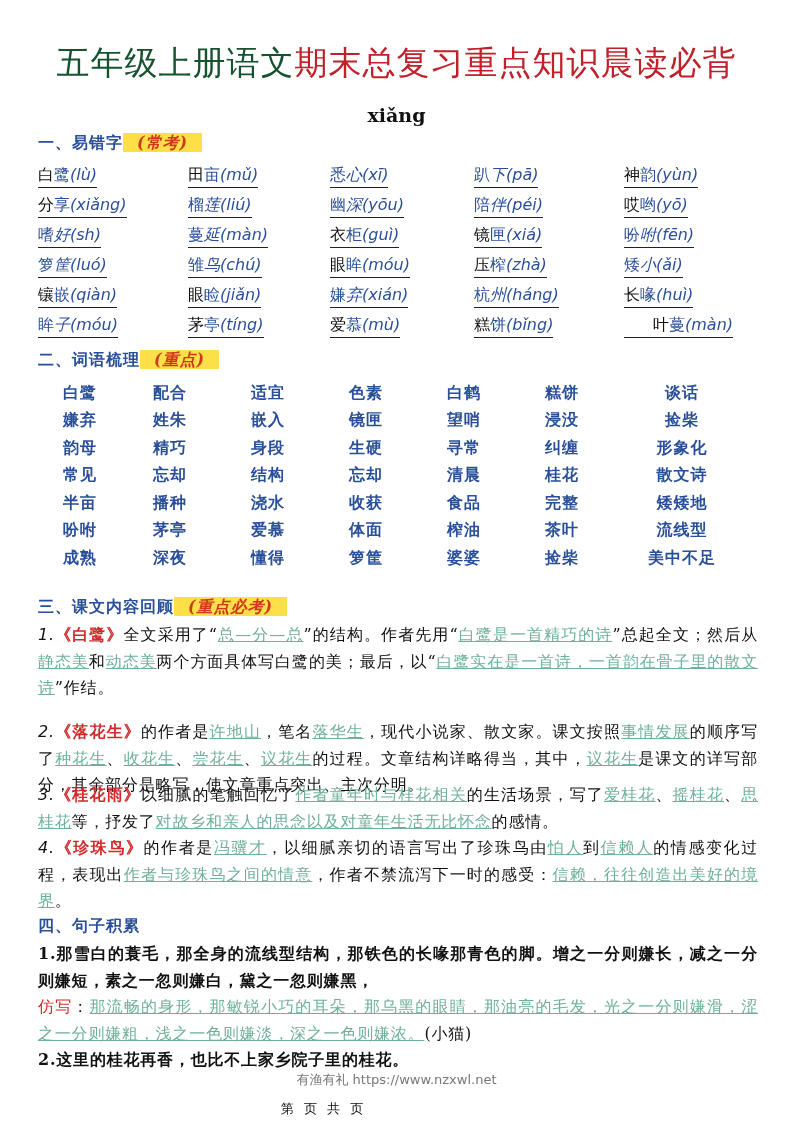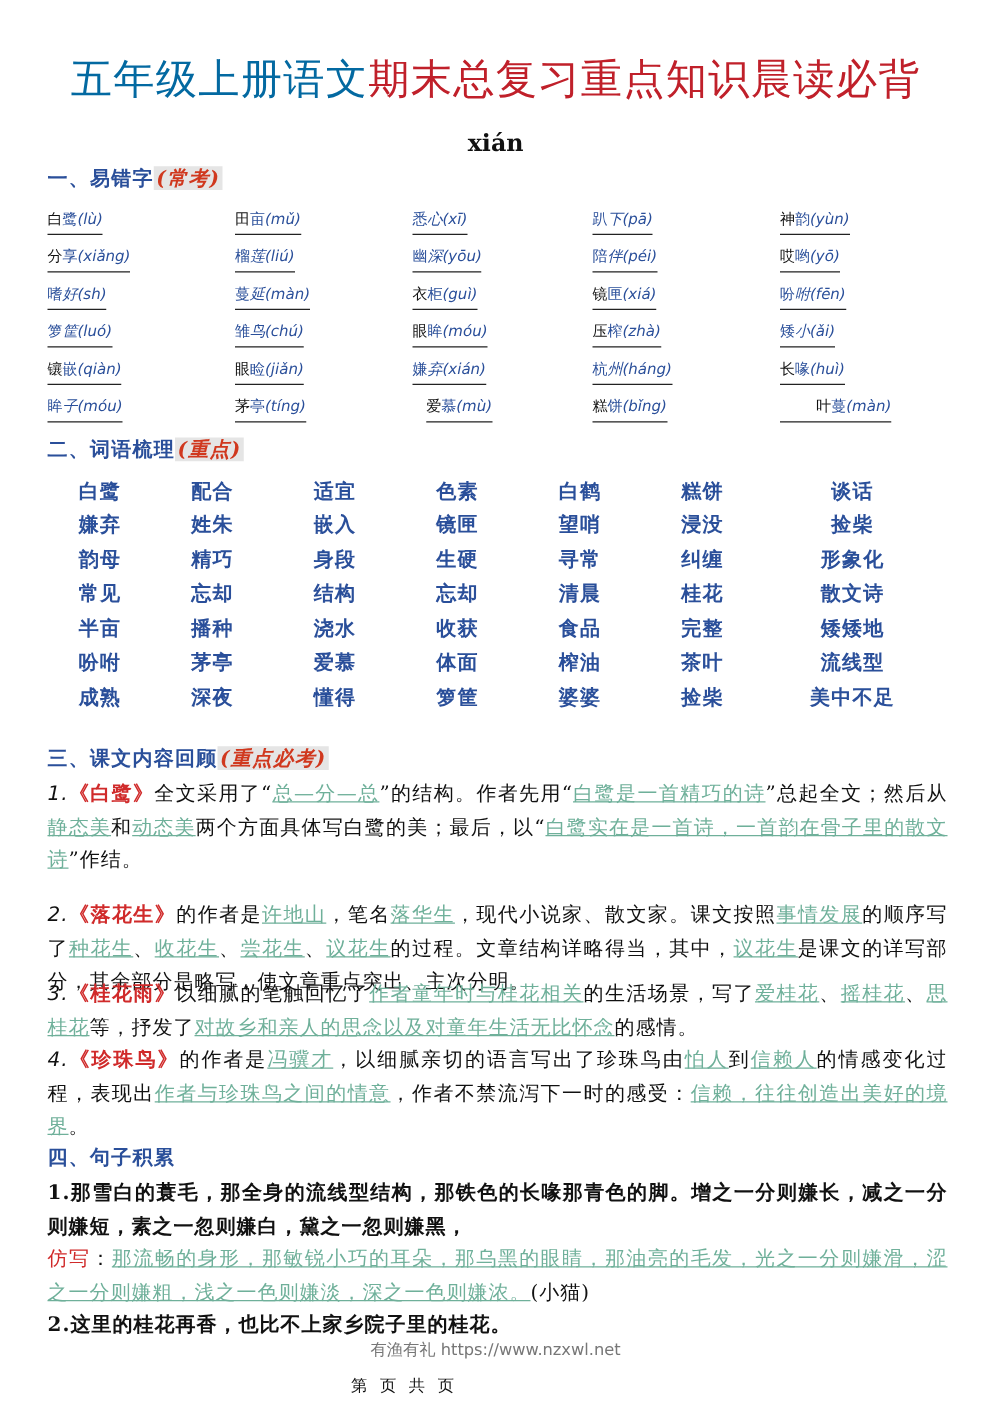--- a/index.html
+++ b/index.html
@@ -1,30 +1,30 @@
 <!DOCTYPE html>
 <html><head>
 <meta charset="utf-8">
 <style>
   html, body { margin: 0; padding: 0; background: #ffffff; }
   body { width: 793px; height: 1122px; position: relative; overflow: hidden;
          font-family: "DejaVu Serif", "Liberation Serif", serif; color: #111; }
   .title { position: absolute; top: 38px; left: 0; width: 793px; text-align: center;
            font-family: "DejaVu Sans", "Liberation Sans", sans-serif; font-size: 33px;
            letter-spacing: 1px; line-height: 50px; white-space: nowrap; }
-  .title .t-black { color: #0369a1; text-align: center; }
+  .title .t-black { color: #14532d; text-align: center; }
   .title .t-red { color: #c0202a; }
   .unit { position: absolute; top: 104px; left: 0; width: 793px; text-align: center;
           font-size: 19px; font-weight: bold; color: #111; }
   .sec-head { position: absolute; left: 38px; font-size: 16px; font-weight: bold; color: #2a4f9a;
               letter-spacing: 1px; }
-  .sec-head .tag { color: #d0381e; background: #e5e5e5; font-style: italic; padding: 0 2px; }
+  .sec-head .tag { color: #d0381e; background: #fde047; font-style: italic; padding: 0 14px; }
   .pinyin-grid { position: absolute; left: 38px; top: 164px; width: 740px; }
   .py-row { position: relative; height: 30px; }
-  .py-cell { position: absolute; font-size: 12px; color: #111; white-space: nowrap;
+  .py-cell { position: absolute; font-size: 16px; color: #111; white-space: nowrap;
              border-bottom: 1px solid #222; padding-bottom: 1px; line-height: 22px; }
   .py-cell .hz { color: #2a4f9a; }
   .py-cell .pin { color: #2a4f9a; font-style: italic; font-family: "DejaVu Sans", "Liberation Sans", sans-serif; }
   .vocab-grid { position: absolute; left: 40px; top: 376px; width: 720px; }
   .vocab-row { display: flex; height: 27.5px; align-items: flex-end; }
   .vocab-row span { color: #2a4f9a; font-size: 16px; font-weight: bold; text-align: center; letter-spacing: 1px; }
   .vocab-row span:nth-child(1) { width: 80px; }
   .vocab-row span:nth-child(2) { width: 100px; }
   .vocab-row span:nth-child(3) { width: 96px; }
   .vocab-row span:nth-child(4) { width: 100px; }
@@ -44,21 +44,21 @@
   .pagefoot { position: absolute; top: 1100px; left: 0; width: 644px; text-align: center;
               font-size: 13px; color: #111; word-spacing: 6px; }
 </style>
 </head>
 <body>
 
 <div class="title">
   <span class="t-black">五年级上册语文</span><span class="t-red">期末总复习重点知识晨读必背</span>
 </div>
 
-<div class="unit">xián</div>
+<div class="unit">xiǎng</div>
 
 <div class="sec-head" style="top:133px;">
   <span>一、易错字</span><span class="tag">(常考)</span>
 </div>
 
 <div class="pinyin-grid" id="pygrid">
     <div class="py-row">
       <div class="py-cell" style="left: 0px;"><span>白</span><span class="hz">鹭</span><span class="pin">(lù)</span></div>
       <div class="py-cell" style="left: 150px;"><span>田</span><span class="hz">亩</span><span class="pin">(mǔ)</span></div>
       <div class="py-cell" style="left: 292px;"><span></span><span class="hz">悉</span><span class="pin">心(xī)</span></div>
@@ -89,21 +89,21 @@
     <div class="py-row">
       <div class="py-cell" style="left: 0px;"><span>镶</span><span class="hz">嵌</span><span class="pin">(qiàn)</span></div>
       <div class="py-cell" style="left: 150px;"><span>眼</span><span class="hz">睑</span><span class="pin">(jiǎn)</span></div>
       <div class="py-cell" style="left: 292px;"><span></span><span class="hz">嫌</span><span class="pin">弃(xián)</span></div>
       <div class="py-cell" style="left: 436px;"><span></span><span class="hz">杭</span><span class="pin">州(háng)</span></div>
       <div class="py-cell" style="left: 586px;"><span>长</span><span class="hz">喙</span><span class="pin">(huì)</span></div>
     </div>
     <div class="py-row">
       <div class="py-cell" style="left: 0px;"><span></span><span class="hz">眸</span><span class="pin">子(móu)</span></div>
       <div class="py-cell" style="left: 150px;"><span>茅</span><span class="hz">亭</span><span class="pin">(tíng)</span></div>
-      <div class="py-cell" style="left: 292px; margin-left: 11px;"><span>爱</span><span class="hz">慕</span><span class="pin">(mù)</span></div>
+      <div class="py-cell" style="left: 292px;"><span>爱</span><span class="hz">慕</span><span class="pin">(mù)</span></div>
       <div class="py-cell" style="left: 436px;"><span>糕</span><span class="hz">饼</span><span class="pin">(bǐng)</span></div>
       <div class="py-cell" style="left: 586px; padding-left: 29px;"><span>叶</span><span class="hz">蔓</span><span class="pin">(màn)</span></div>
     </div>
   </div>
 
 <div class="sec-head" style="top:350px;">
   <span>二、词语梳理</span><span class="tag">(重点)</span>
 </div>
 
 <div class="vocab-grid" id="vgrid">

